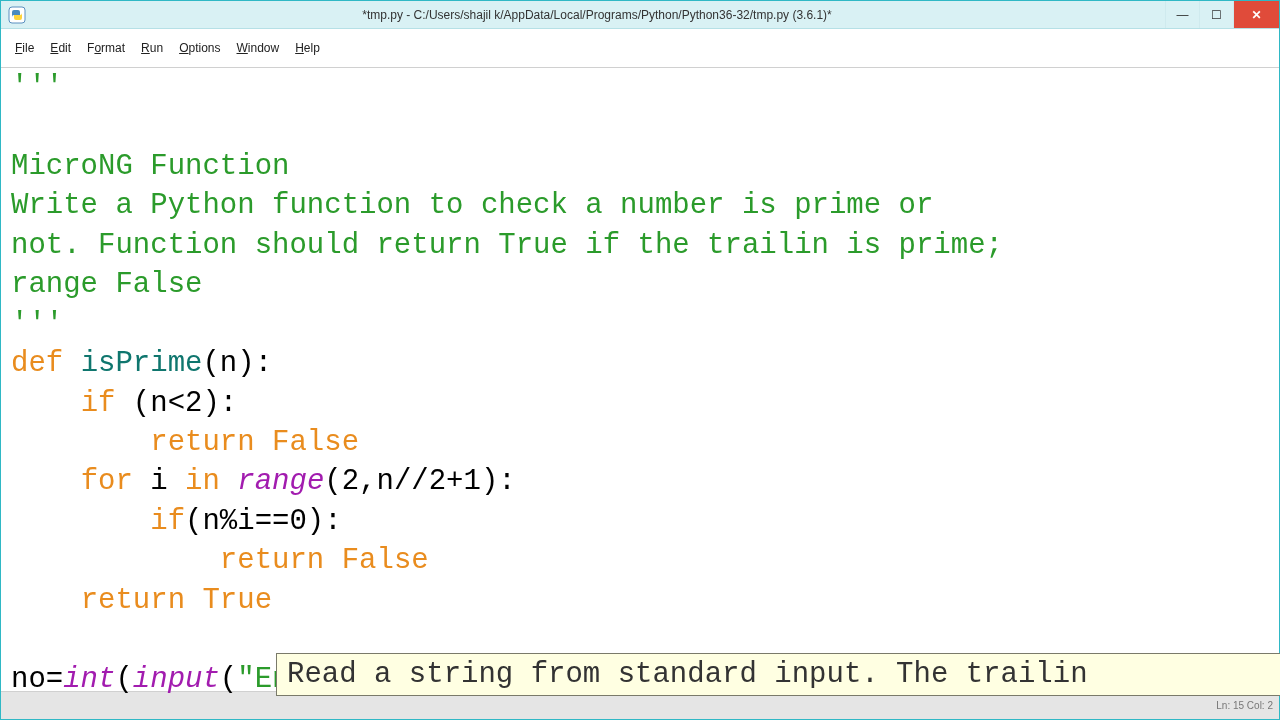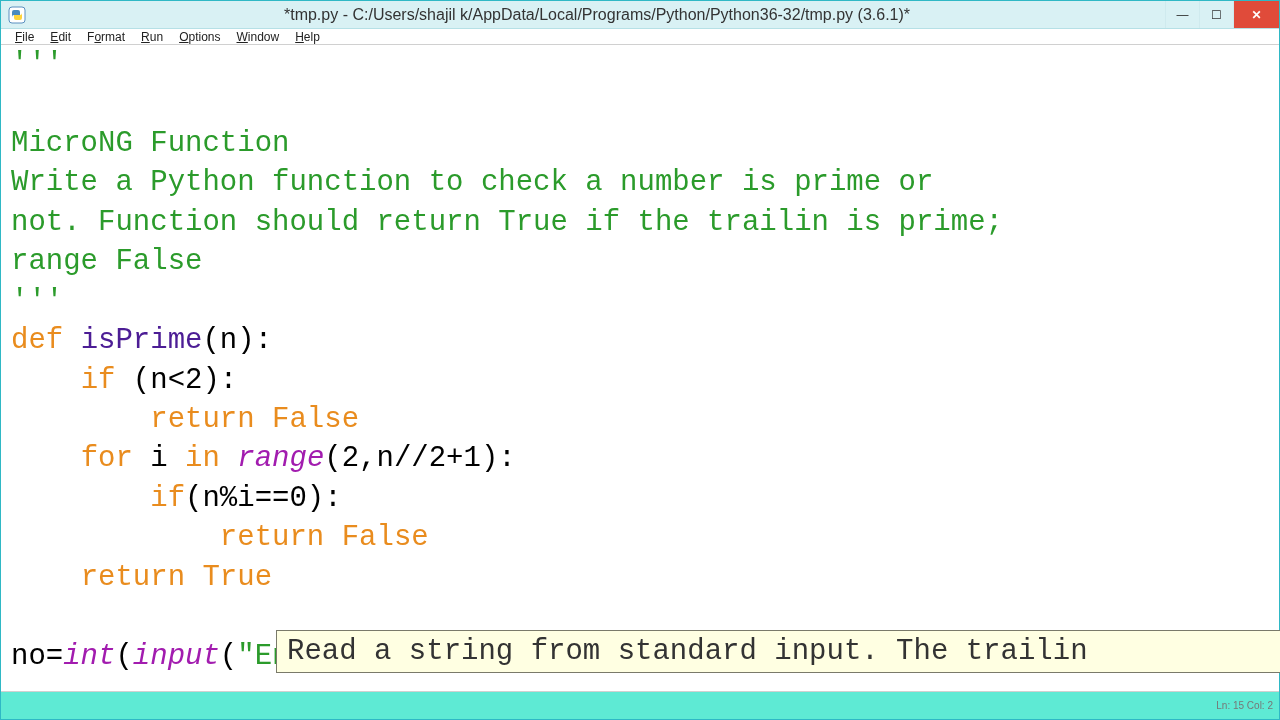--- a/index.html
+++ b/index.html
@@ -1,35 +1,35 @@
 <!DOCTYPE html>
 <html><head>
 <meta charset="utf-8">
 <style>
   * { box-sizing: border-box; margin: 0; padding: 0; }
   html, body { width: 1280px; height: 720px; overflow: hidden; font-family: Tahoma, sans-serif; background: #fff; }
   .window { width: 1280px; height: 720px; display: flex; flex-direction: column; border: 1px solid #2fb8c5; }
   .titlebar { height: 28px; background: #d9f1f4; display: flex; align-items: center; border-bottom: 1px solid #b6e0e6; }
   .titlebar .icon { width: 24px; height: 24px; margin-left: 4px; display:flex; align-items:center; justify-content:center; }
-  .titlebar .title { flex: 1; text-align: center; font-size: 16px; color: #333; }
+  .titlebar .title { flex: 1; text-align: center; font-size: 12px; color: #333; }
   .winbtns { display: flex; height: 100%; }
   .winbtn { width: 34px; height: 100%; display:flex; align-items:center; justify-content:center; font-size: 12px; color:#333; background:#d9f1f4; border-left:1px solid #cfeaee; }
   .winbtn.close { background:#e04b3a; color:#fff; width:46px; font-weight:bold; }
-  .menubar { height: 16px; background:#fff; display:flex; align-items:center; padding-left:6px; border-bottom:1px solid #d0d0d0; }
+  .menubar { height: 39px; background:#fff; display:flex; align-items:center; padding-left:6px; border-bottom:1px solid #d0d0d0; }
   .menuitem { font-size:12px; color:#222; padding:2px 8px; cursor:default; }
   .menuitem .ul { text-decoration: underline; }
   .editor { flex:1; position:relative; background:#fff; }
   .code { position:absolute; top:0; left:10px; right:0; font-family: "Courier New", monospace; font-size: 29px; line-height: 1.36; white-space: pre; color:#000; }
   .k-orange { color:#e98c1e;margin-top:7px; }
   .k-green  { color:#2b9b2b; }
-  .k-blue   { color:#4c1d95;font-family:Liberation Mono, monospace; }
+  .k-blue   { color:#0f766e;font-family:Liberation Mono, monospace; }
   .k-purple { color:#a21caf;font-style:italic; }
   .tooltip { position:absolute; left:275px; top:585px; right:-8px; background:#ffffe2; border:1px solid #7a7a6a; padding:4px 10px; font-family:"Courier New",monospace; font-size:29px; color:#333; white-space:nowrap; overflow:hidden; }
   .cursor { display:inline-block; width:1px; height:30px; background:#000; vertical-align:-4px; }
-  .statusbar { height:28px; background:#5eead4; border-top:1px solid #d0d0d0; font-size:10px; color:#777; display:flex; justify-content:flex-end; align-items:center; padding-right:6px; }
+  .statusbar { height:28px; background:#e5e5e5; border-top:1px solid #d0d0d0; font-size:10px; color:#777; display:flex; justify-content:flex-end; align-items:center; padding-right:6px; }
 </style>
 </head>
 <body>
 
 <div class="window">
 
   <div class="titlebar">
     <div class="icon">
       <svg width="18" height="18" viewBox="0 0 18 18">
           <rect x="1" y="1" width="16" height="16" rx="3" fill="#fff" stroke="#5a8fbf"></rect>

